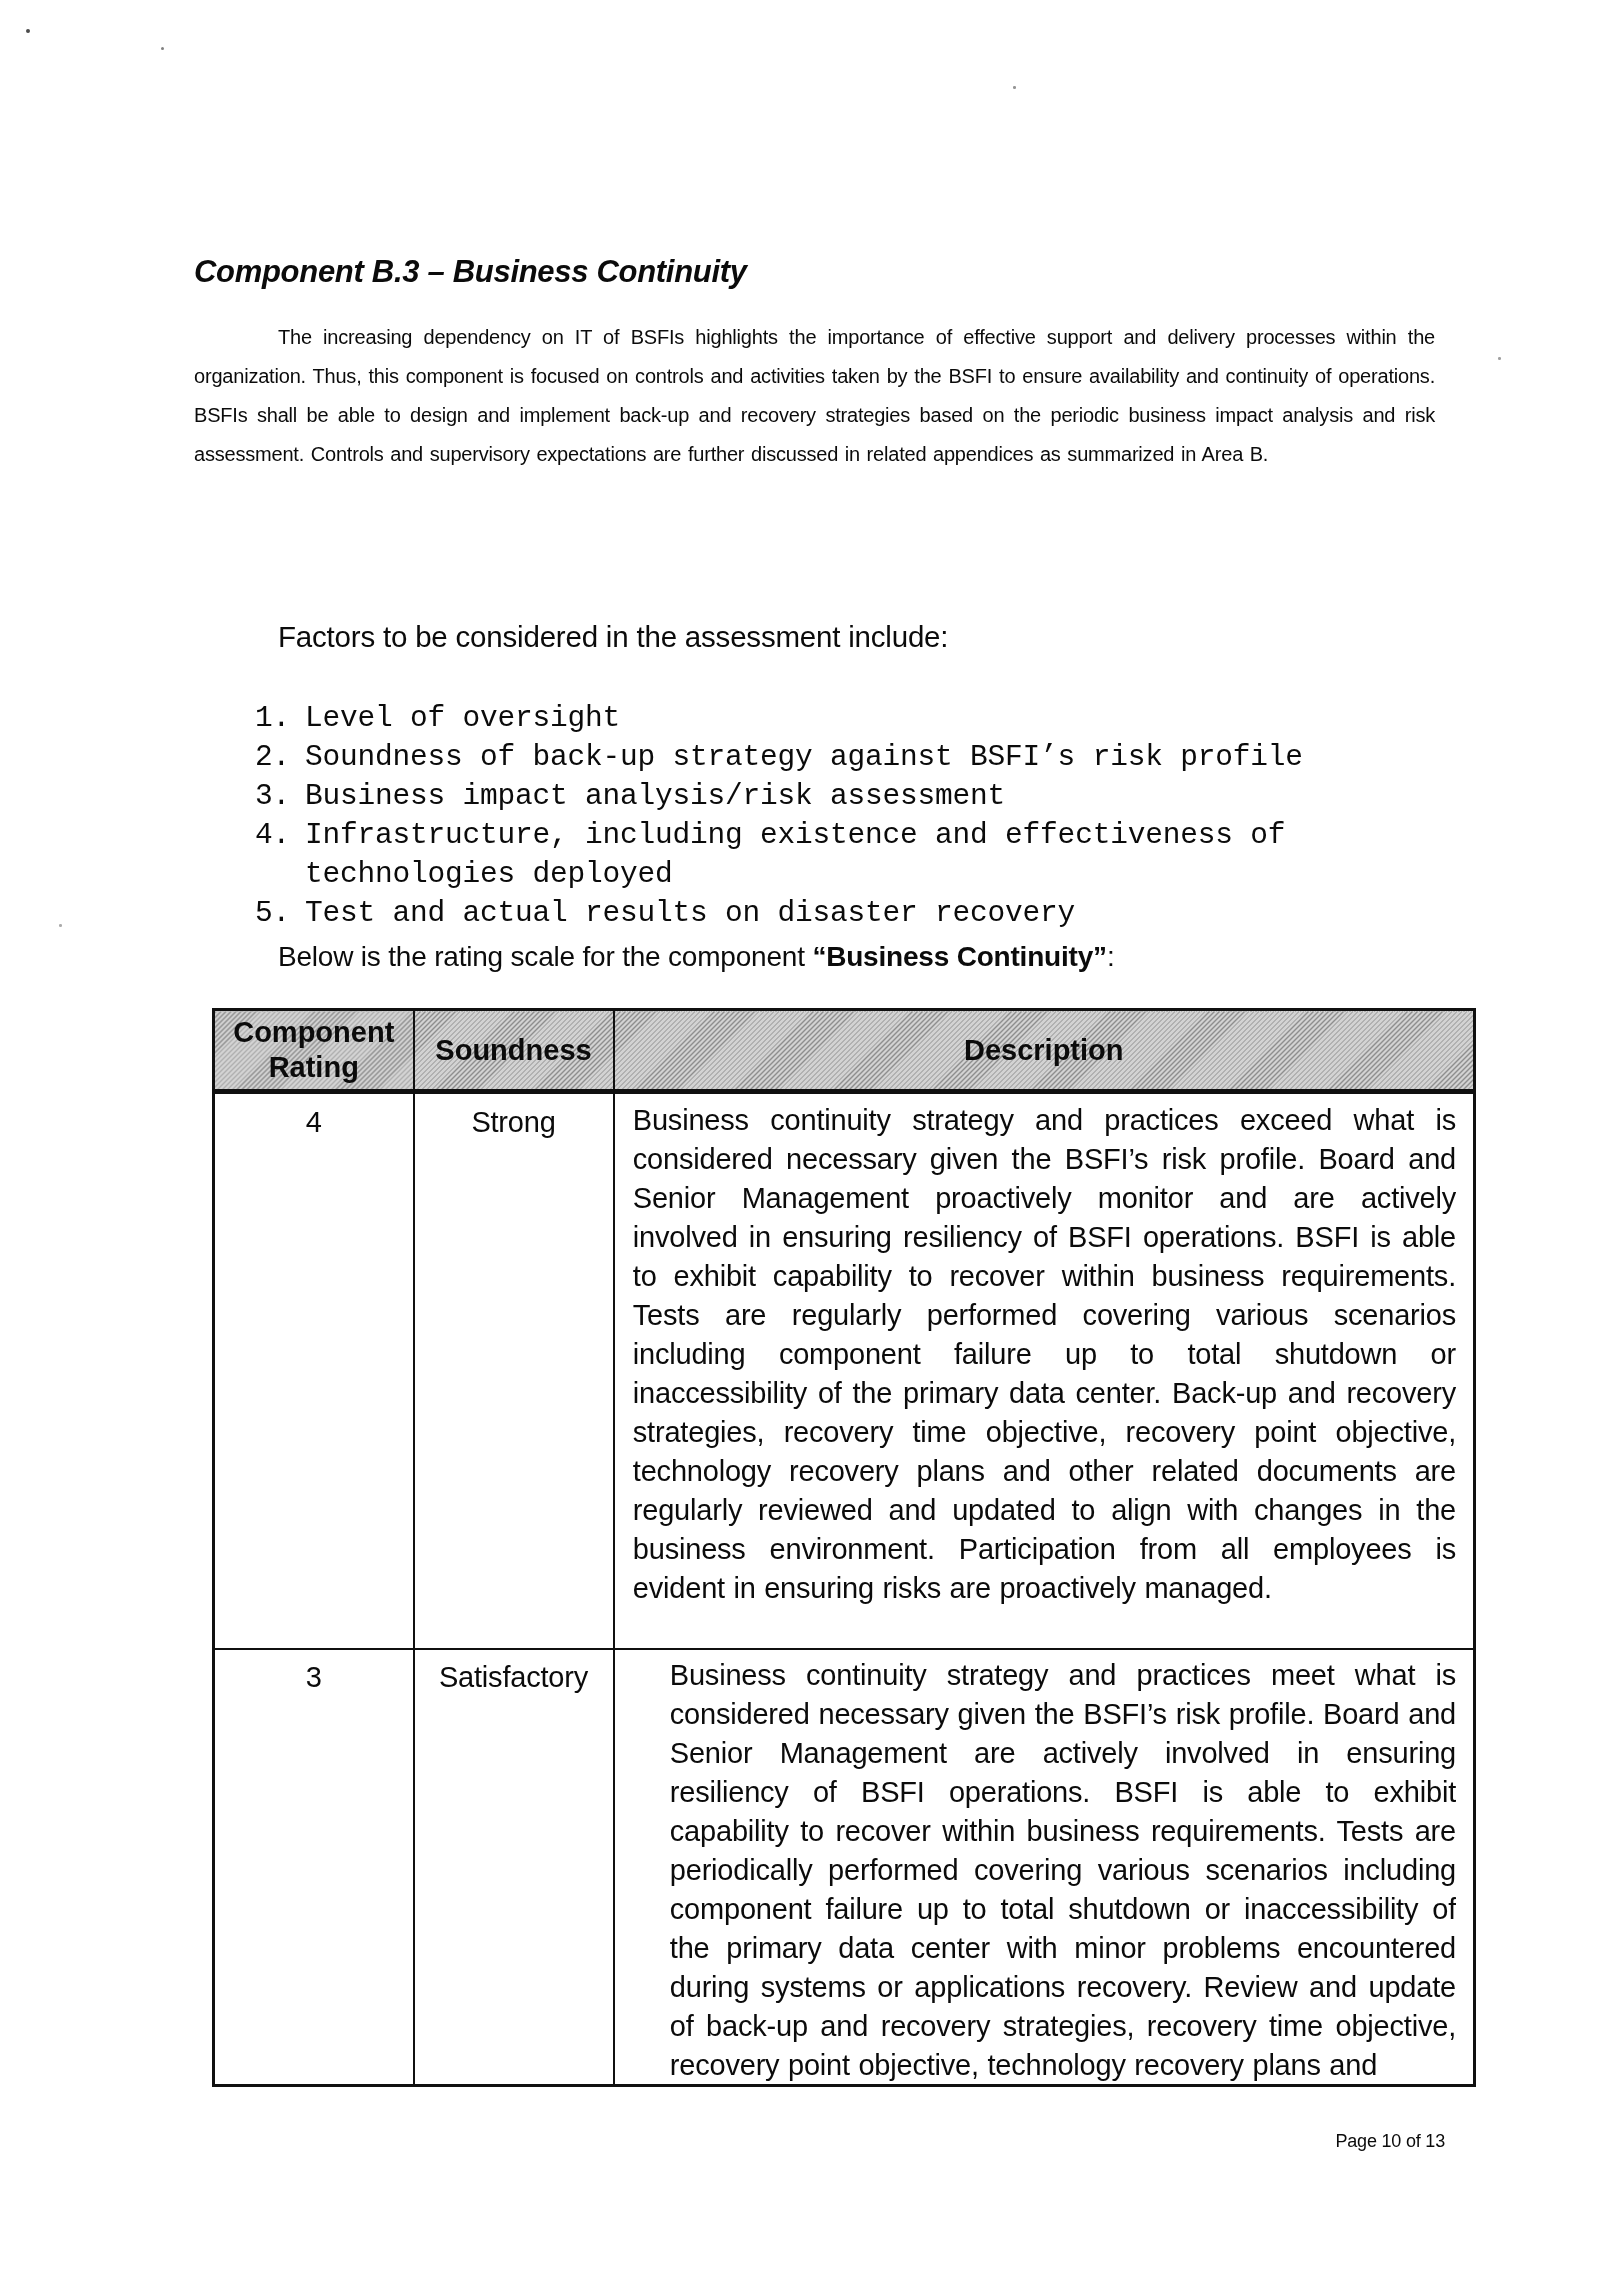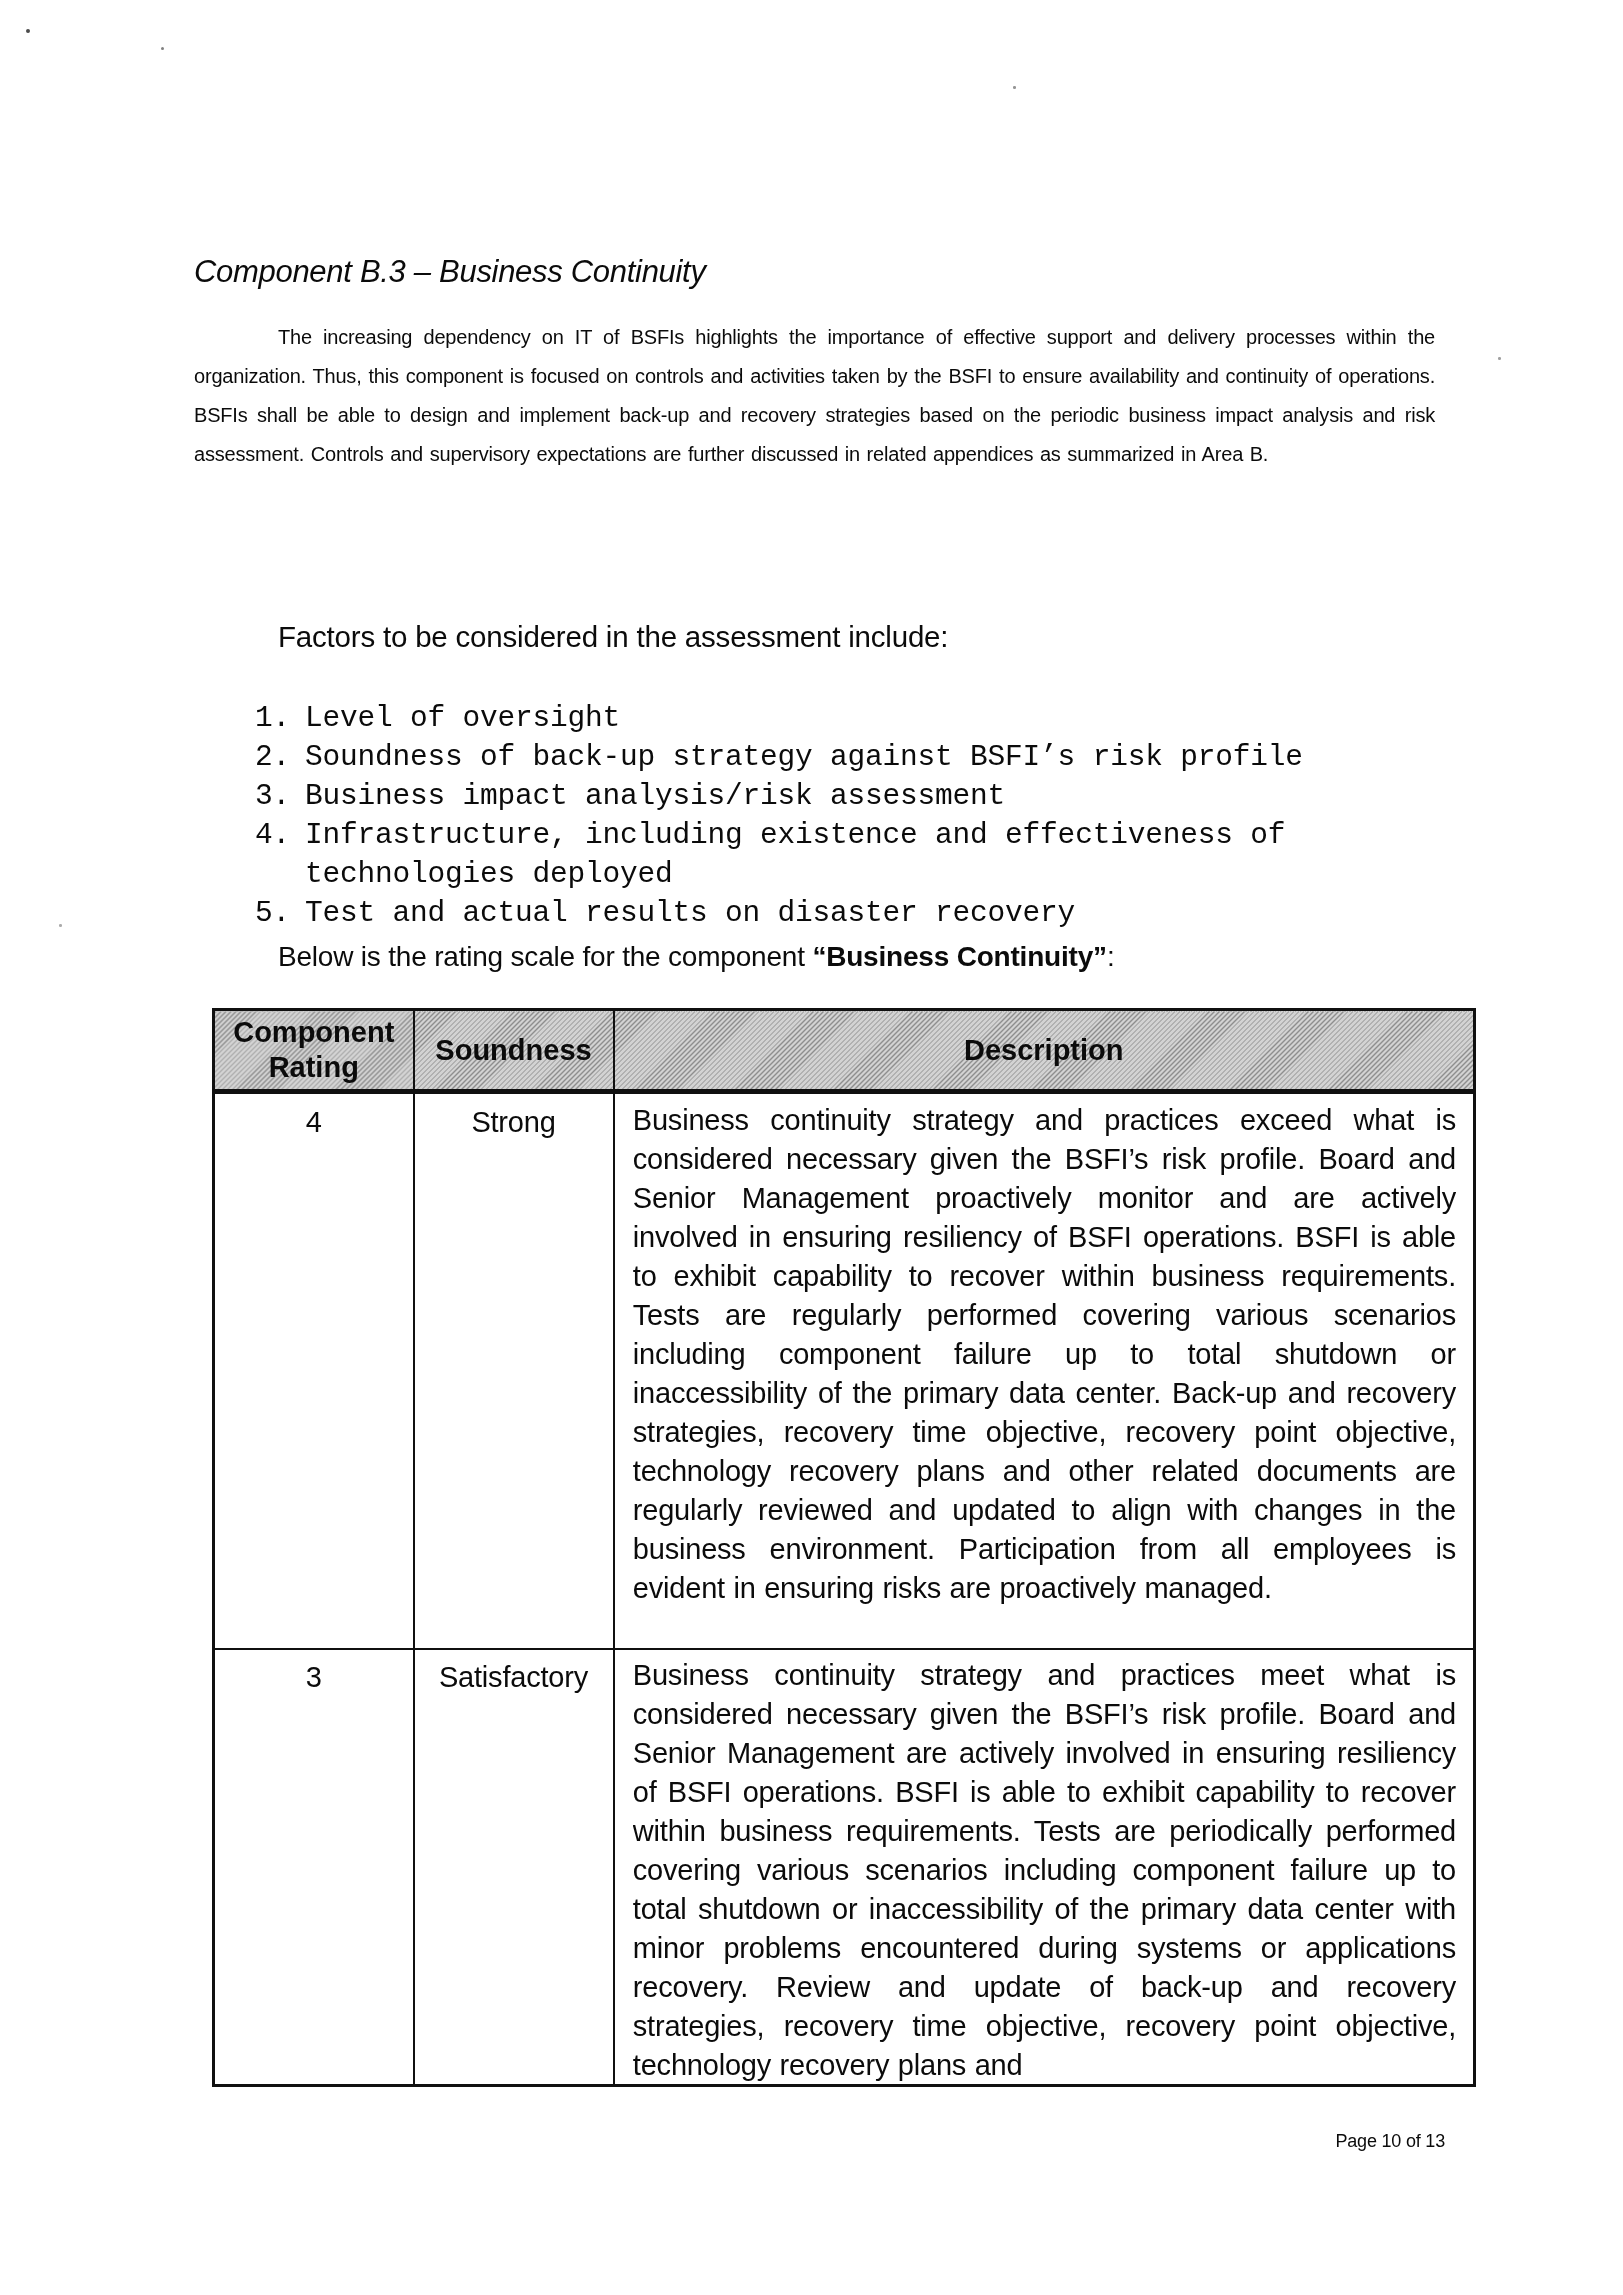--- a/index.html
+++ b/index.html
@@ -6,21 +6,21 @@
   .page {
     position:relative;
     width:1623px; height:2295px;
     background:#ffffff;
     color:#0b0b0b;
     font-family:"Liberation Sans", sans-serif;
     overflow:hidden;
   }
   .doc-title {
     position:absolute; left:194px; top:254px;
-    font-size:31px; font-weight:normal; font-style:italic;
+    font-size:31px; font-weight:bold; font-style:italic;
     letter-spacing:-0.3px;
     white-space:nowrap;
   }
   .body-para {
     position:absolute; left:194px; top:318px; width:1241px;
     font-size:20px; line-height:39px;
     text-align:justify; text-indent:84px;
     letter-spacing:-0.2px; word-spacing:1.3px;
   }
   .factors-intro {
@@ -75,21 +75,21 @@
   }
   .rating-table .cell-center { text-align:center; padding-top:11.8px; letter-spacing:-0.2px; }
   .rating-table td.desc {
     padding:6.5px 17px 0 18.3px;
     text-align:justify; line-height:39px;
     letter-spacing:-0.2px; word-spacing:0.7px;
   }
   tr.row-strong  { height:557px; }
   tr.row-sat     { height:437px; }
   .clip-1 { max-height:547px; overflow:hidden; }
-  .clip-2 { max-height:425px; overflow:hidden; }
+  .clip-2 { max-height:425px; overflow:hidden;margin-left:37px; }
   .rating-table { border:3.3px solid #101010; }
 
   .page-footer {
     position:absolute; top:2131px; right:178px;
     font-size:18px; letter-spacing:-0.2px;
   }
   .speck { position:absolute; background:#2c2c2c; border-radius:50%; }
   .speck.s1 { left:26px;  top:29px;  width:3.9px; height:3.9px; opacity:.85; }
   .speck.s2 { left:161px; top:47px;  width:3.3px; height:3.3px; opacity:.6; }
   .speck.s3 { left:1013px; top:86px; width:2.6px; height:2.6px; opacity:.5; }

